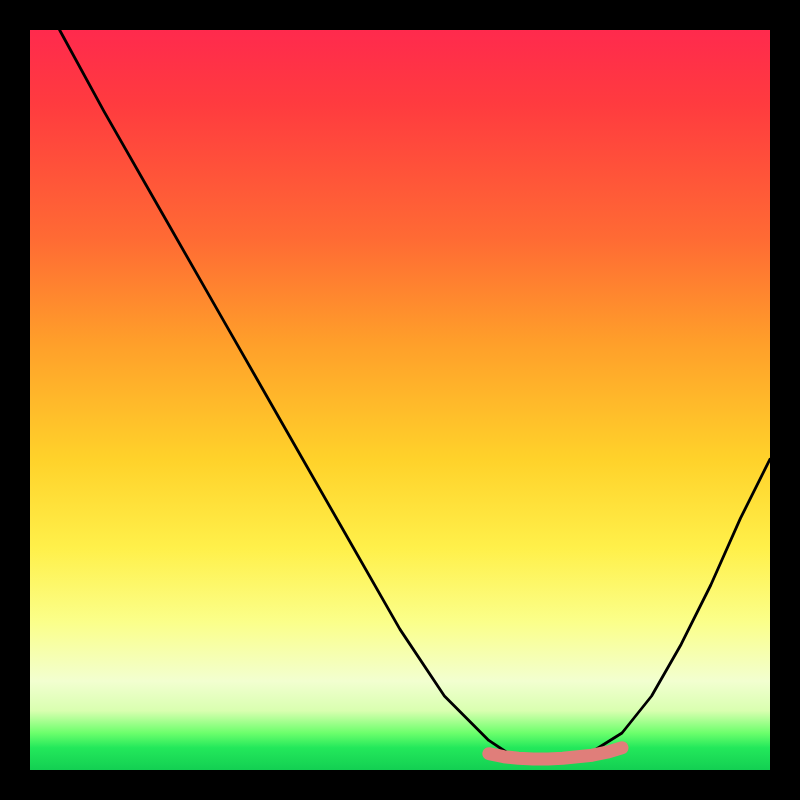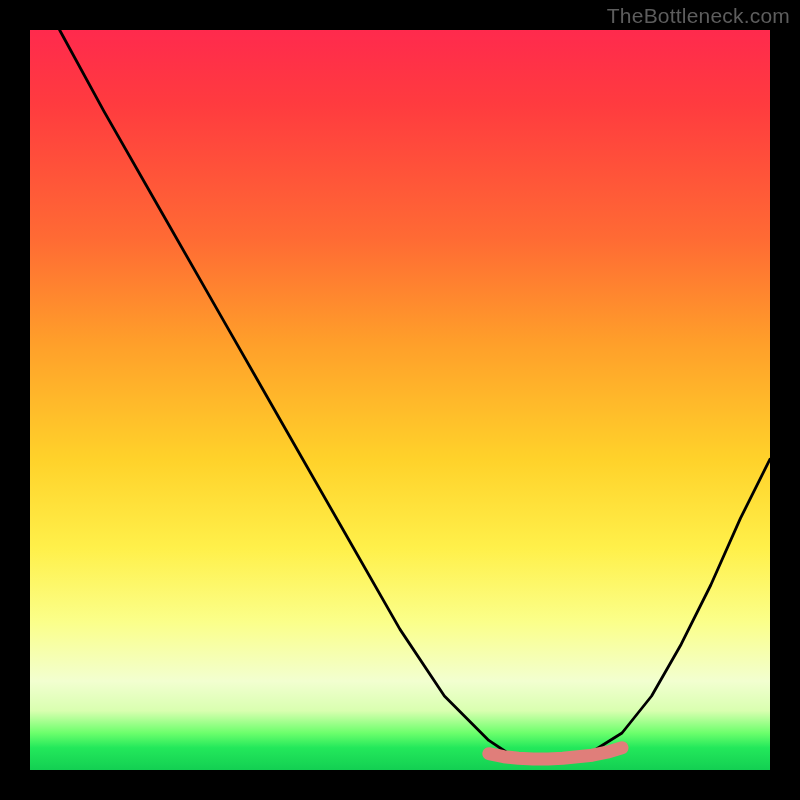--- a/index.html
+++ b/index.html
@@ -61,15 +61,14 @@
 
 <div class="frame">
 
   <div class="plot-area">
     <svg class="curve" viewBox="0 0 740 740" preserveAspectRatio="none">
       <path d="M 29.6 0.0 L 74.0 81.4 L 133.2 185.0 L 192.4 288.6 L 251.6 392.2 L 310.8 495.8 L 370.0 599.4 L 414.4 666.0 L 458.8 710.4 L 481.0 725.2 L 503.2 728.9 L 532.8 728.9 L 562.4 721.5 L 592.0 703.0 L 621.6 666.0 L 651.2 614.2 L 680.8 555.0 L 710.4 488.4 L 740.0 429.2" id="curvePath" fill="none" stroke="#000000" stroke-width="2.8" stroke-linecap="round" stroke-linejoin="round"></path>
       <path d="M 458.8 723.7 L 473.6 726.7 L 488.4 728.2 L 503.2 728.9 L 518.0 728.9 L 532.8 728.2 L 547.6 726.7 L 562.4 725.2 L 577.2 722.2 L 592.0 717.8" id="markerPath" fill="none" stroke="#e07e7a" stroke-width="13" stroke-linecap="round" stroke-linejoin="round"></path>
     </svg>
   </div>
 
-  <div class="watermark" id="wm" style="top: 4px; right: 10px;">TheBottleneck.com</div>
 
 </div>
 
 </body></html>

